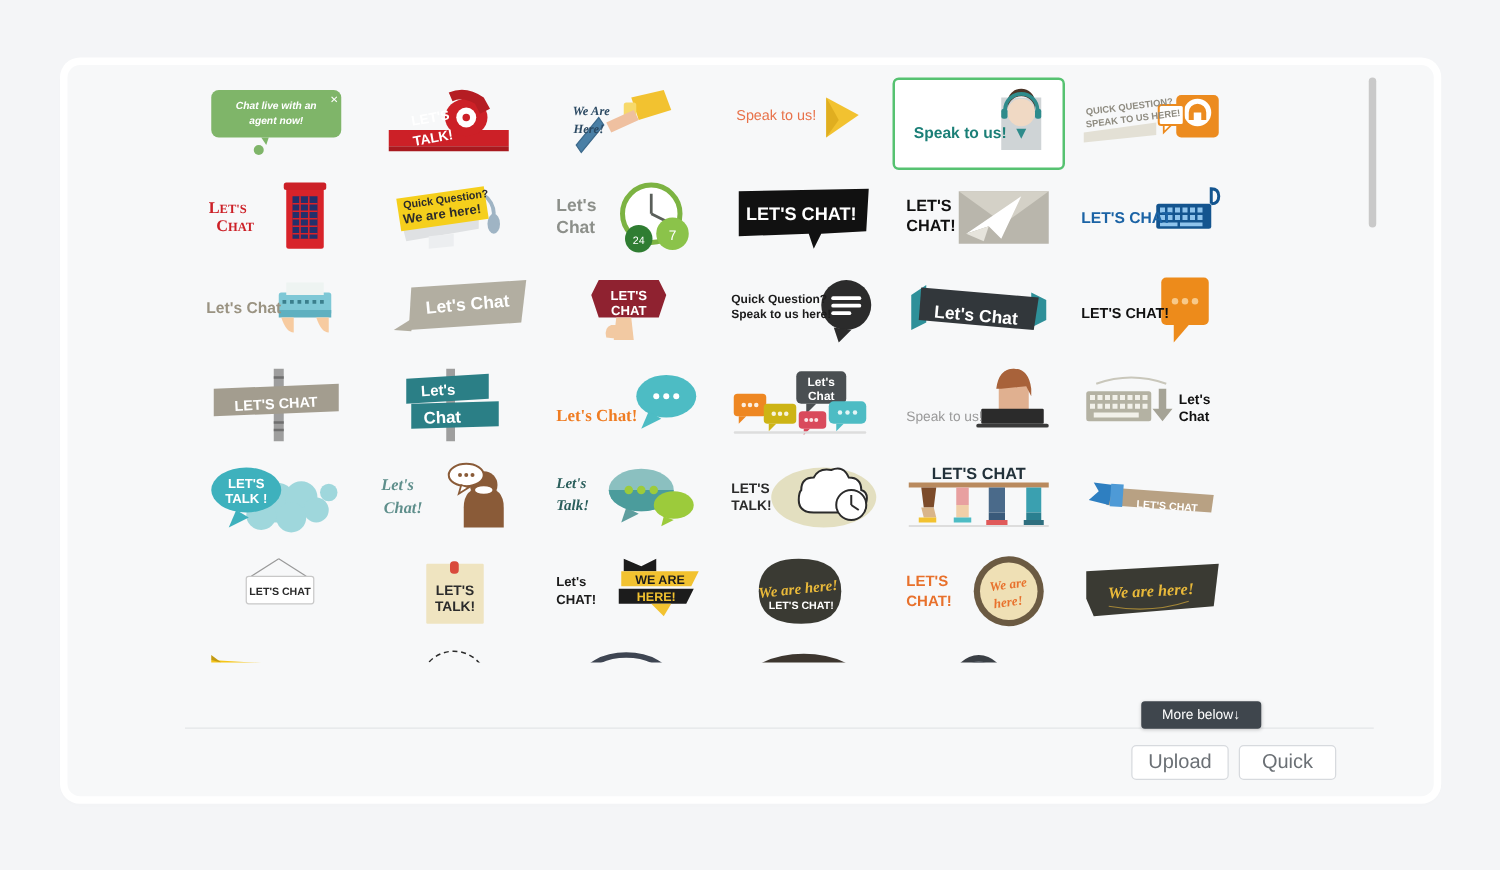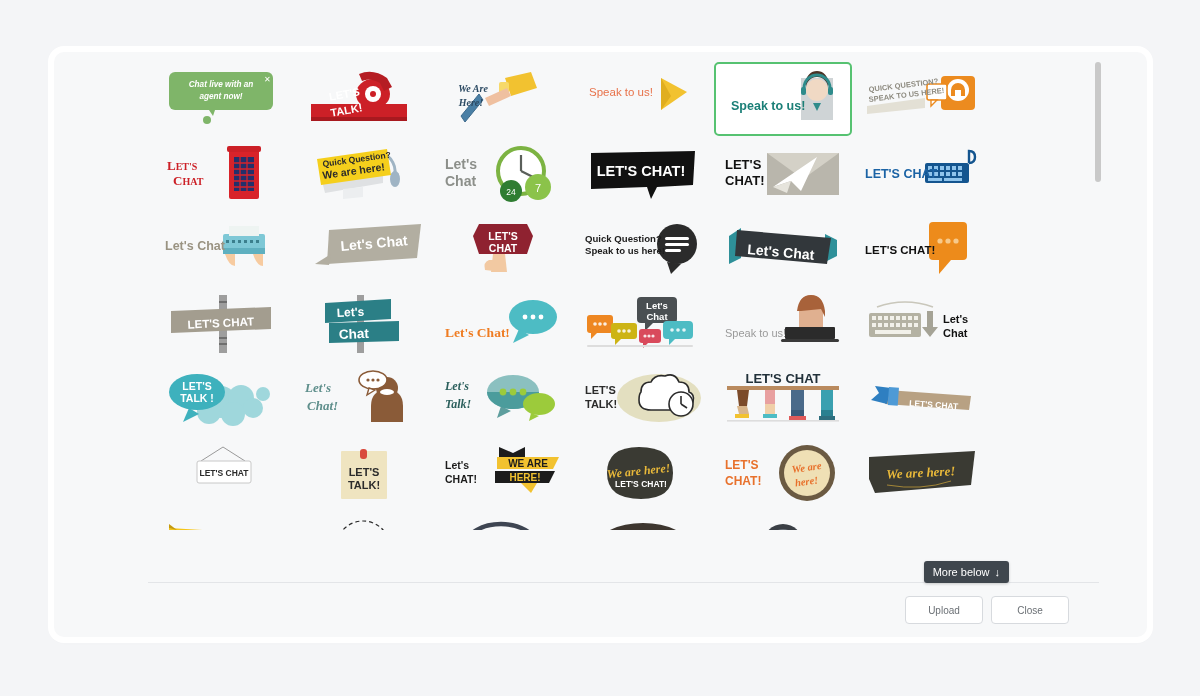--- a/index.html
+++ b/index.html
@@ -115,40 +115,40 @@
     gap: 8px;
   }
   .btn {
     min-width: 52px;
     height: 26px;
     padding: 0 12px;
     background: #ffffff;
     border: 1px solid #d7dade;
     border-radius: 4px;
     color: #6b7075;
-    font-size: 10px;
+    font-size: 16px;
     display: flex;
     align-items: center;
     justify-content: center;
     cursor: pointer;
   }
 
   
   .more-below {
     position: absolute;
     right: 138px;
     top: 509px;
     background: #3f464d;
     color: #ffffff;
     font-size: 11px;
-    padding: 5px 9px;
+    padding: 5px 17px;
     border-radius: 3px;
     display: flex;
     align-items: center;
-    gap: 5px;
+    gap: 0;
     white-space: nowrap;
     box-shadow: 0 1px 3px rgba(0,0,0,0.2);
   }
   .more-below .arrow { font-size: 11px; line-height: 1; }
 </style>
 </head>
 <body>
 
 <div id="root">
 
@@ -733,21 +733,21 @@
     </div>
 
     <div class="scrollbar-track">
       <div class="scrollbar-thumb" id="scroll-thumb" style="top: 0px; height: 120px; background: rgb(201, 201, 201);"></div>
     </div>
 
     <div class="footer-sep"></div>
 
     <div class="footer">
       <div class="btn">Upload</div>
-      <div class="btn">Close</div>
+      <div class="btn">Quick</div>
     </div>
 
     <div class="more-below">
       <span>More below</span>
       <span class="arrow">↓</span>
     </div>
 
   </div>
 </div>
 

